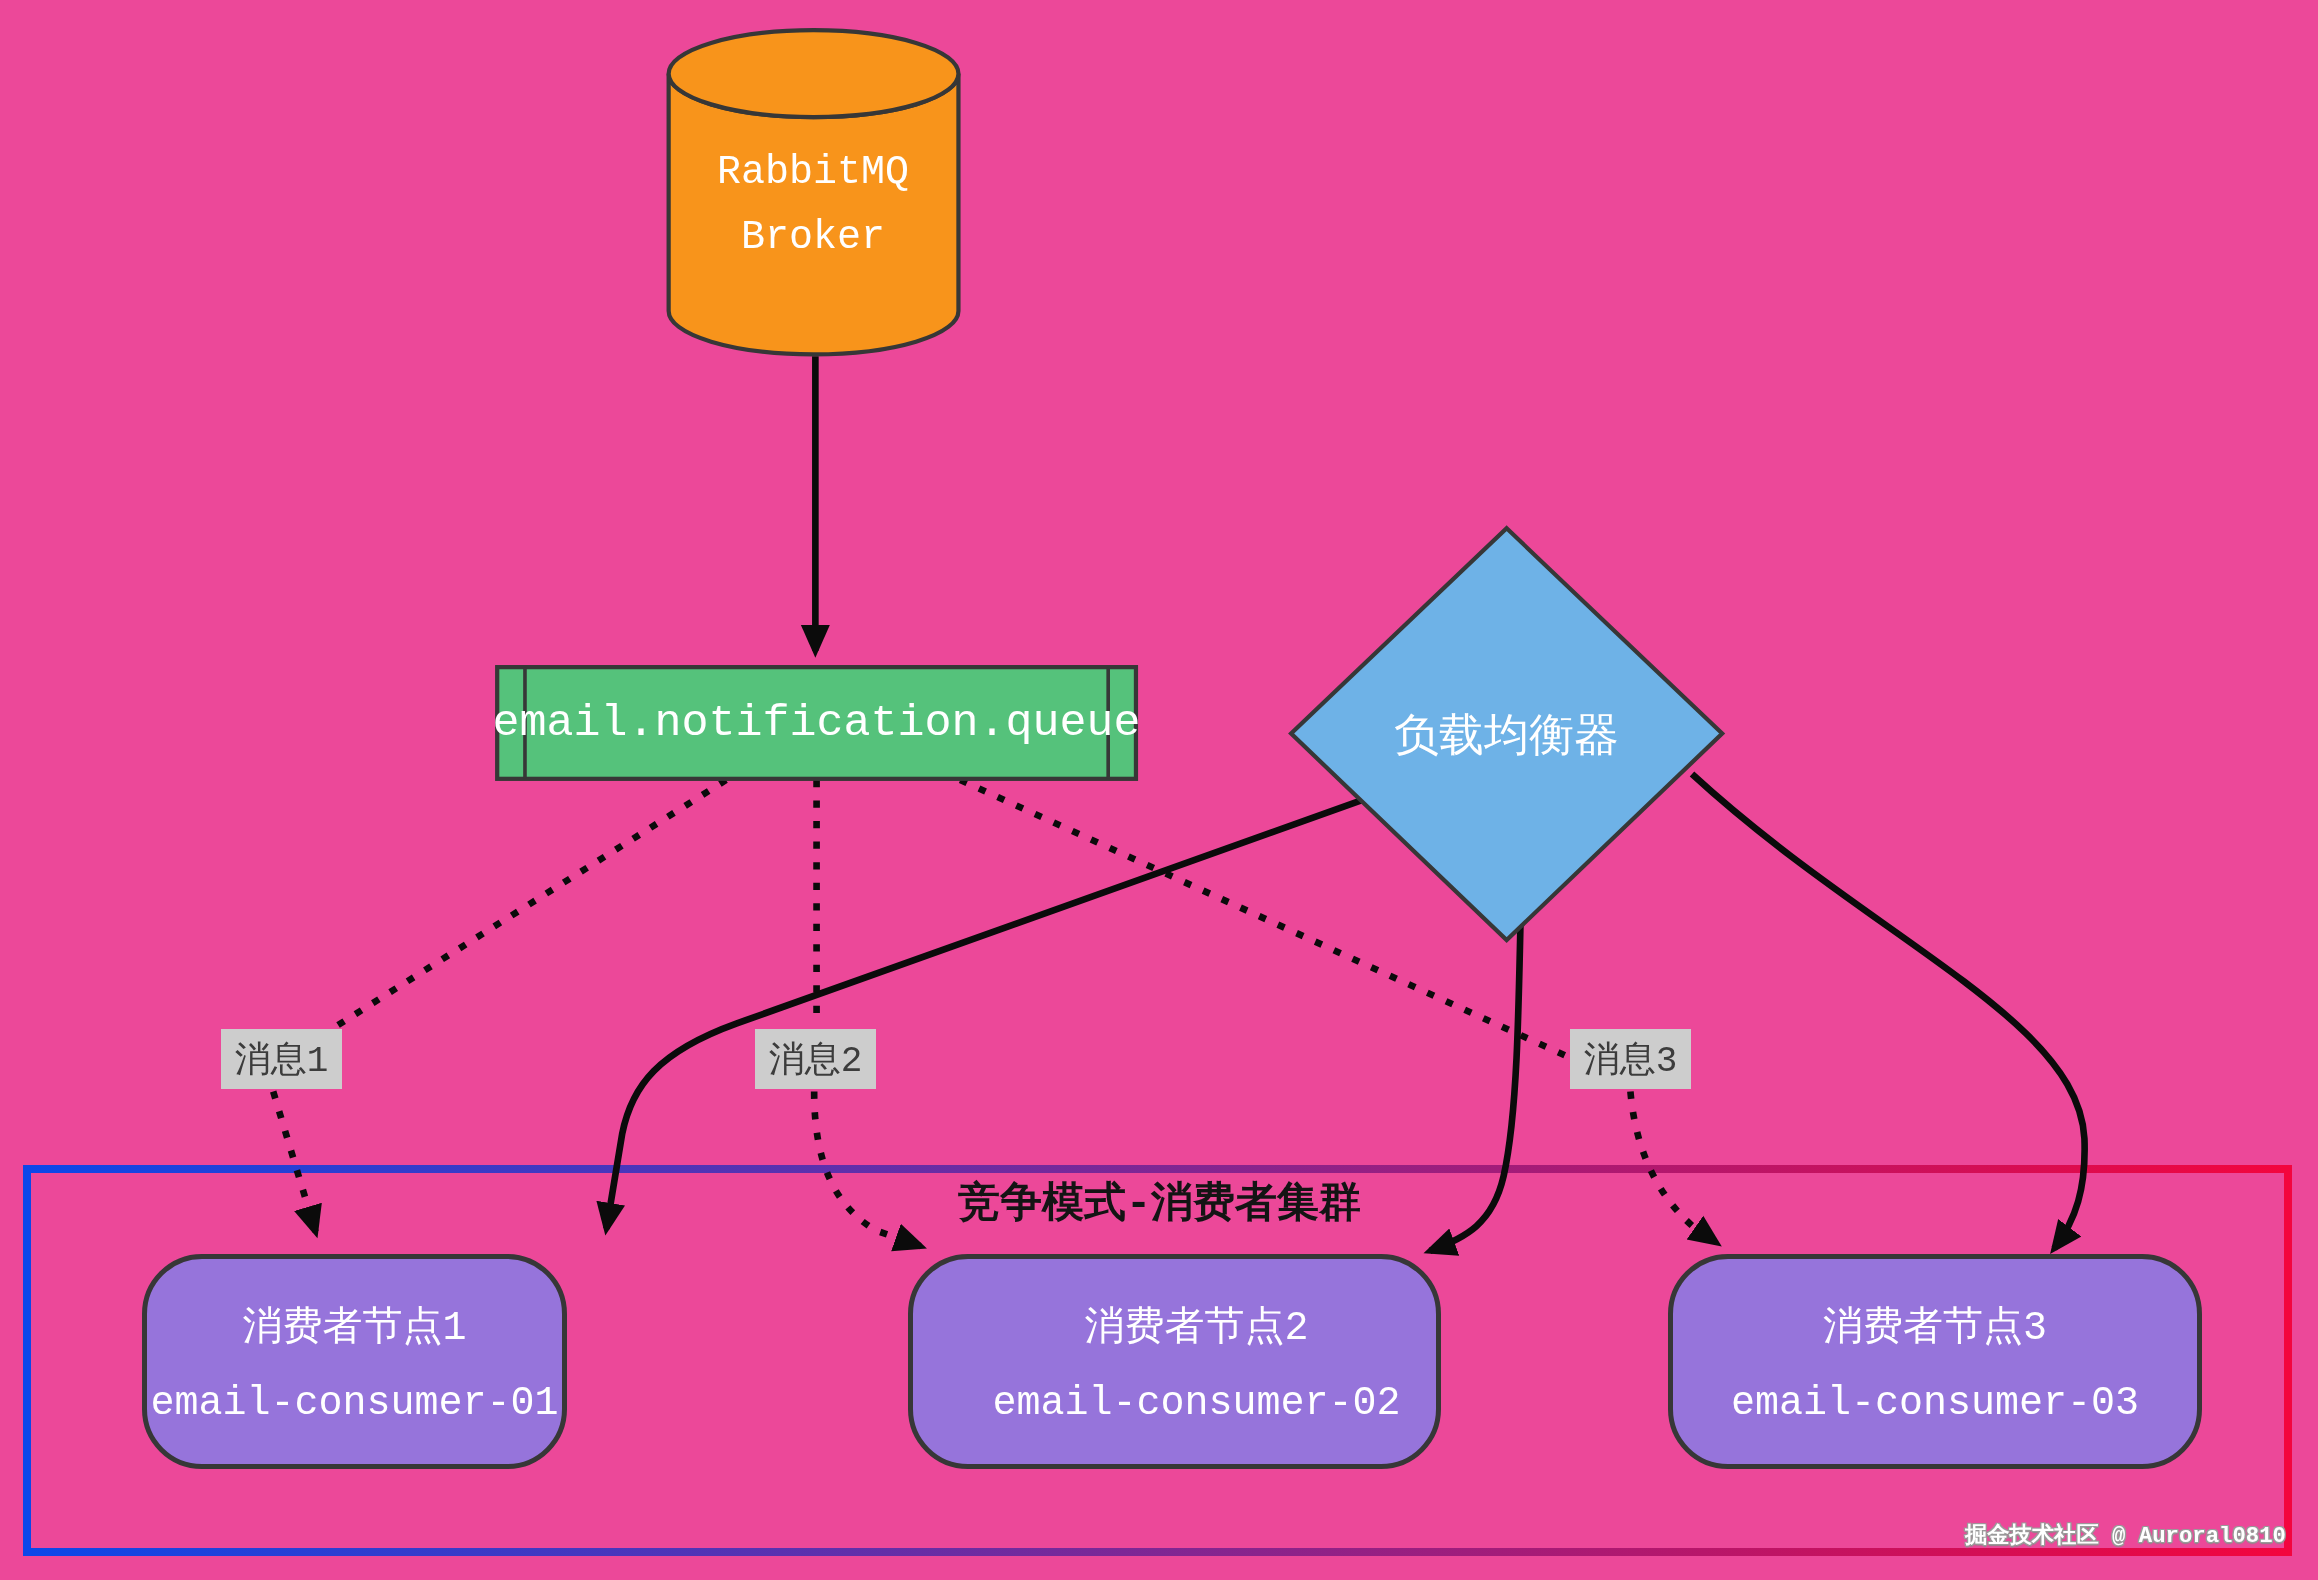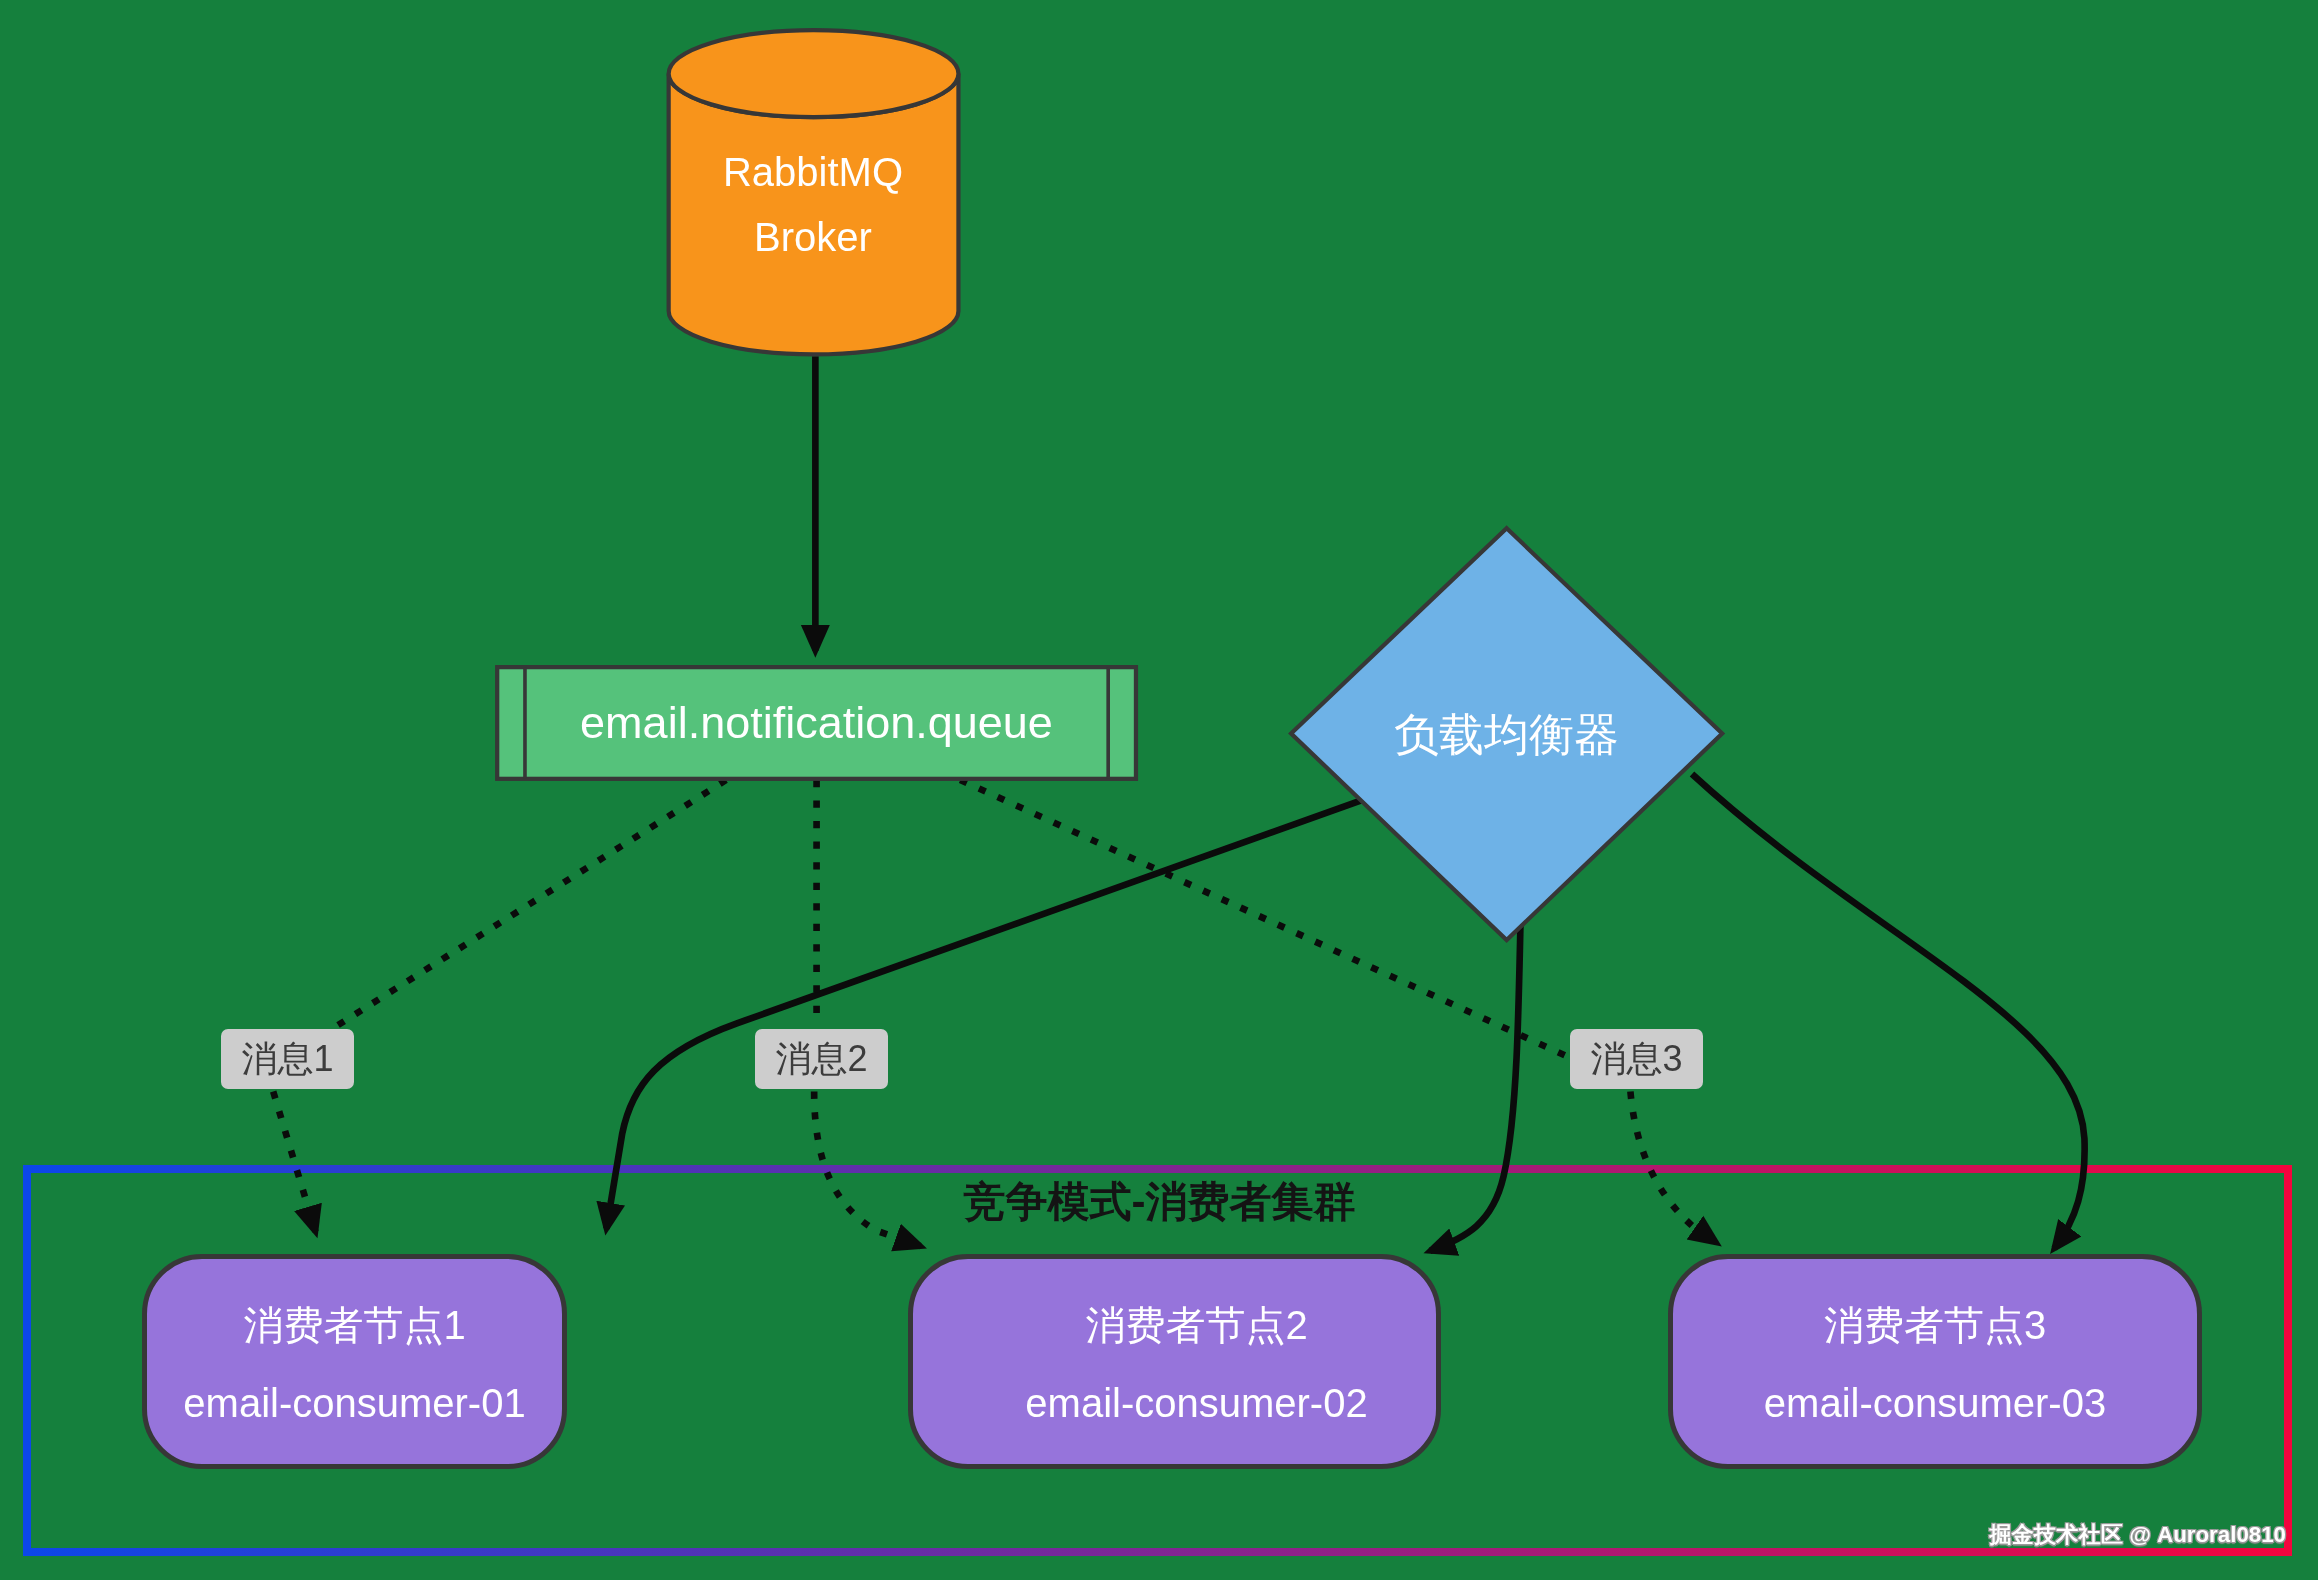--- a/index.html
+++ b/index.html
@@ -1,40 +1,40 @@
 <!DOCTYPE html>
 <html style="font-size:9.7px"><head>
 <meta charset="utf-8">
 <style>
   html,body{margin:0;padding:0;background:#ffffff;}
   body{font-family:"Liberation Sans","DejaVu Sans",sans-serif;}
-  #canvas{position:relative;width:2319px;height:1580px;background:#15803d;overflow:hidden;}
+  #canvas{position:relative;width:2319px;height:1580px;background:#ec4899;overflow:hidden;font-family:Liberation Mono, monospace;}
 
   
   #cluster-box{
     position:absolute;left:23px;top:1165px;width:2269px;height:391px;
     border:8.5px solid transparent;
     border-image:linear-gradient(90deg,#0c47e9 0%,#f3053e 100%) 1;
     box-sizing:border-box;z-index:1;
   }
   svg#edges{position:absolute;left:0;top:0;z-index:2;}
 
   .txt{position:absolute;z-index:3;display:flex;align-items:center;justify-content:center;
        text-align:center;white-space:nowrap;}
 
   #broker-text{left:668px;top:140px;width:290px;flex-direction:column;
     color:#ffffff;font-size:40px;line-height:65px;}
   #queue-text{left:497px;top:667px;width:639px;height:112px;
     color:#ffffff;font-size:45px;}
   #lb-text{left:1291px;top:705px;width:431px;height:60px;
     color:#ffffff;font-size:45px;}
 
-  .msg-label{position:absolute;top:1029px;width:133px;height:60px;z-index:3;
+  .msg-label{position:absolute;top:1029px;width:121px;height:60px;z-index:3;
     background:#cdcdcd;color:#3c3c3c;font-size:36px;
-    display:flex;align-items:center;justify-content:center;border-radius:7px;}
+    display:flex;align-items:center;justify-content:center;}
   #msg-1{left:221px;} #msg-2{left:755px;} #msg-3{left:1570px;}
 
   #cluster-title{left:900px;top:1175px;width:519px;height:54px;
     color:#141414;font-size:42px;font-weight:600;}
 
   .consumer-node{position:absolute;top:1254px;height:215px;z-index:3;
     background:#9674db;border:5.4px solid #373737;border-radius:60px;box-sizing:border-box;
     color:#ffffff;font-size:40px;
     display:flex;flex-direction:column;align-items:center;justify-content:center;gap:28px;}
   #consumer-1{left:142px;width:425px;}

